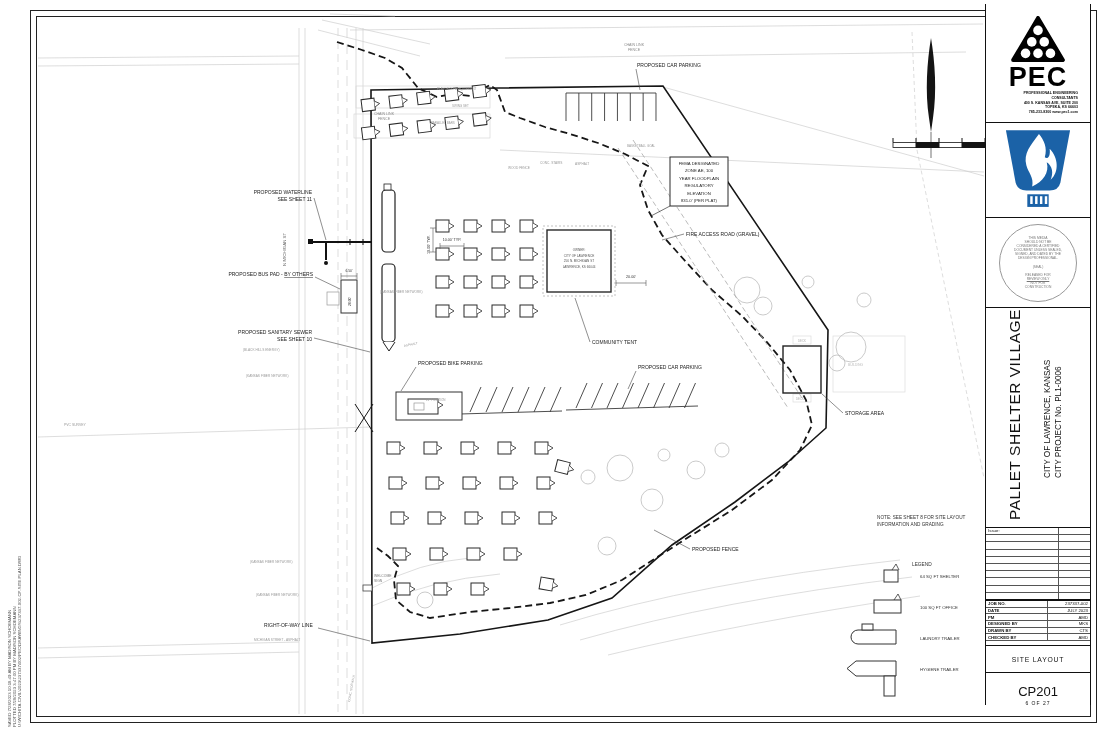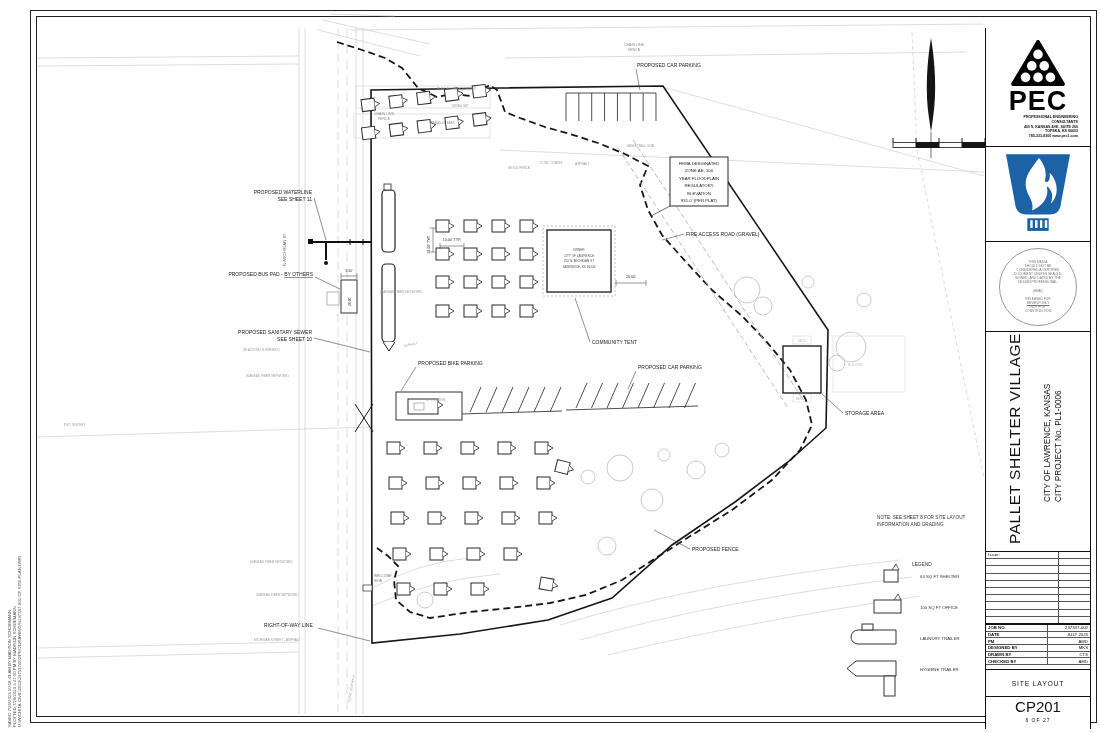--- a/index.html
+++ b/index.html
@@ -1,20 +1,20 @@
 <!DOCTYPE html>
 <html><head>
 <meta charset="utf-8">
 <style>
   html,body{margin:0;padding:0;background:#fff;}
   body{width:1100px;height:733px;overflow:hidden;font-family:"Liberation Sans",sans-serif;}
   .page{position:relative;width:1100px;height:733px;background:#fff;}
   .plan-svg{position:absolute;left:0;top:0;}
   
-  .tb{position:absolute;left:985px;top:28px;width:106px;height:701px;background:#fff;
+  .tb{position:absolute;left:985px;top:4px;width:106px;height:701px;background:#fff;
       border-left:1px solid #111;border-right:1px solid #111;box-sizing:border-box;z-index:5;}
   .tb-box{border-bottom:1px solid #111;box-sizing:border-box;position:relative;overflow:hidden;}
   .tb-pec{height:119px;text-align:center;padding-top:12px;}
   .pec-word{font-weight:bold;font-size:27px;line-height:0.85;letter-spacing:1px;color:#000;}
   .pec-addr{margin-top:2px;font-size:3.6px;font-weight:bold;color:#111;line-height:1.35;text-align:right;width:76px;margin-left:auto;margin-right:12px;}
   .tb-flame{height:95px;display:flex;align-items:center;justify-content:center;}
   .tb-stamp{height:90px;display:flex;align-items:center;justify-content:center;}
   .stamp-circle{width:76px;height:76px;border:1px solid #999;border-radius:50%;display:flex;flex-direction:column;
       align-items:center;justify-content:center;text-align:center;font-size:3.3px;line-height:1.25;color:#777;}
   .stamp-circle .u{text-decoration:underline;}
@@ -23,21 +23,21 @@
   .tb-issue{height:72px;font-size:4.4px;color:#111;}
   .issue-row{height:6.2px;border-bottom:1px solid #555;display:flex;}
   .issue-row .c1{width:70%;border-right:1px solid #555;padding-left:2px;box-sizing:border-box;}
   .issue-row .c2{flex:1;}
   .tb-info{height:46px;font-size:4.3px;color:#111;border-top:1px solid #111;}
   .info-row{height:6.66px;border-bottom:1px solid #555;display:flex;align-items:center;box-sizing:border-box;}
   .info-row .lab{width:60%;border-right:1px solid #555;padding-left:2px;font-weight:bold;box-sizing:border-box;height:100%;display:flex;align-items:center;}
   .info-row .val{flex:1;text-align:right;padding-right:2px;}
   .tb-stitle{height:27px;display:flex;align-items:center;justify-content:center;font-size:6.8px;letter-spacing:0.8px;color:#111;}
   .tb-num{height:32px;text-align:center;color:#111;}
-  .tb-num .big{font-size:15px;line-height:1.1;margin-top:2px;}
+  .tb-num .big{font-size:13px;line-height:1.1;margin-top:12px;}
   .tb-num .small{font-size:5px;letter-spacing:1px;margin-top:1px;}
   text{font-family:"Liberation Sans",sans-serif;}
 </style>
 </head>
 <body>
 
 <div class="page">
 
 <svg class="plan-svg" width="1100" height="733" viewBox="0 0 1100 733">
   <defs>

